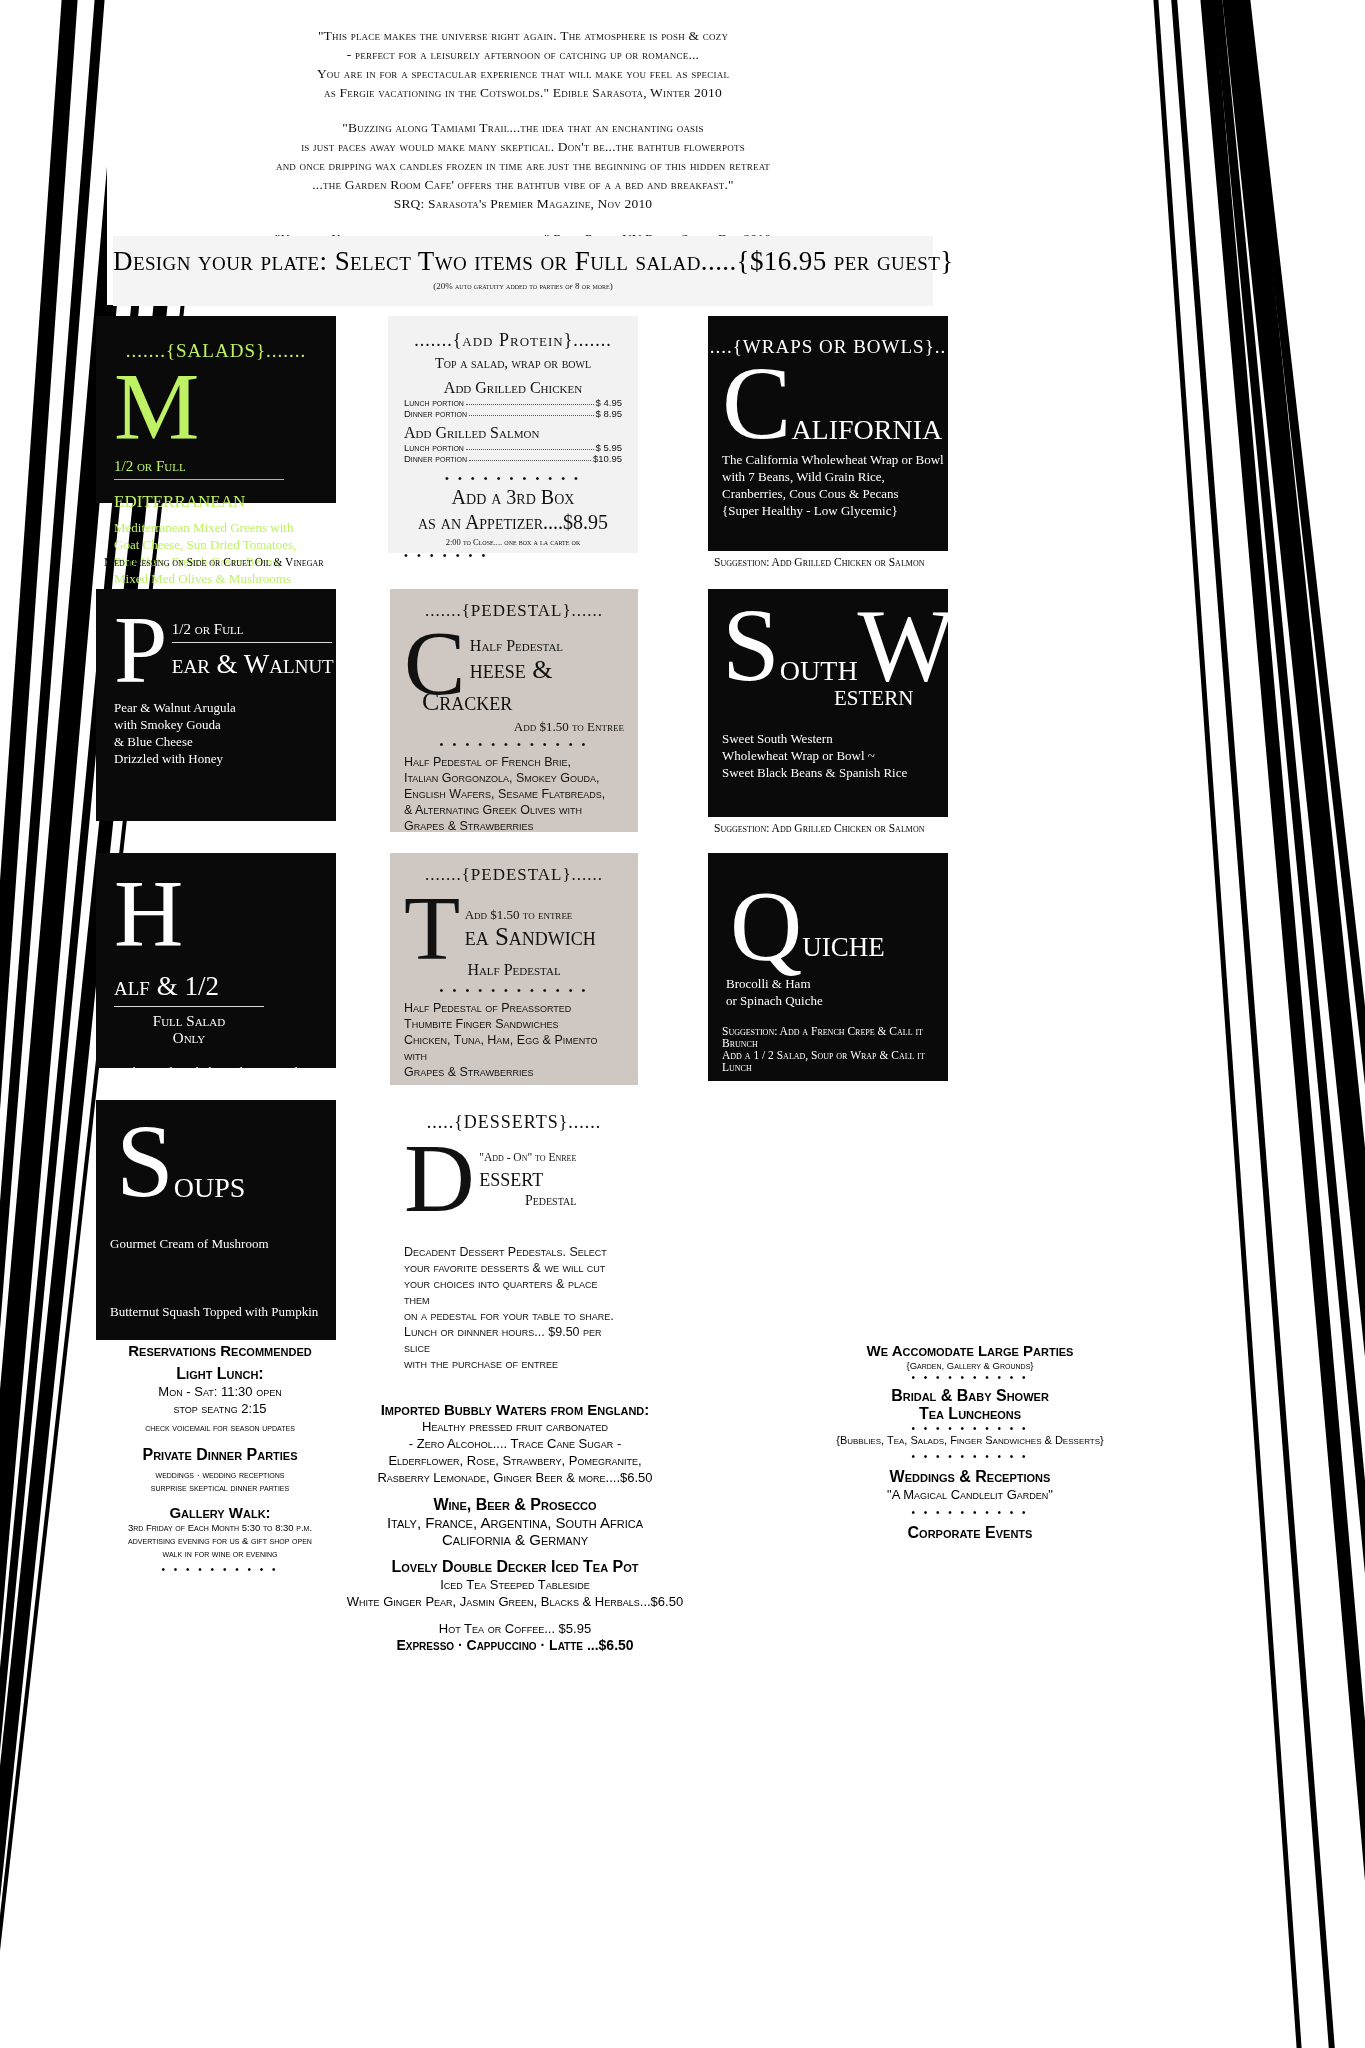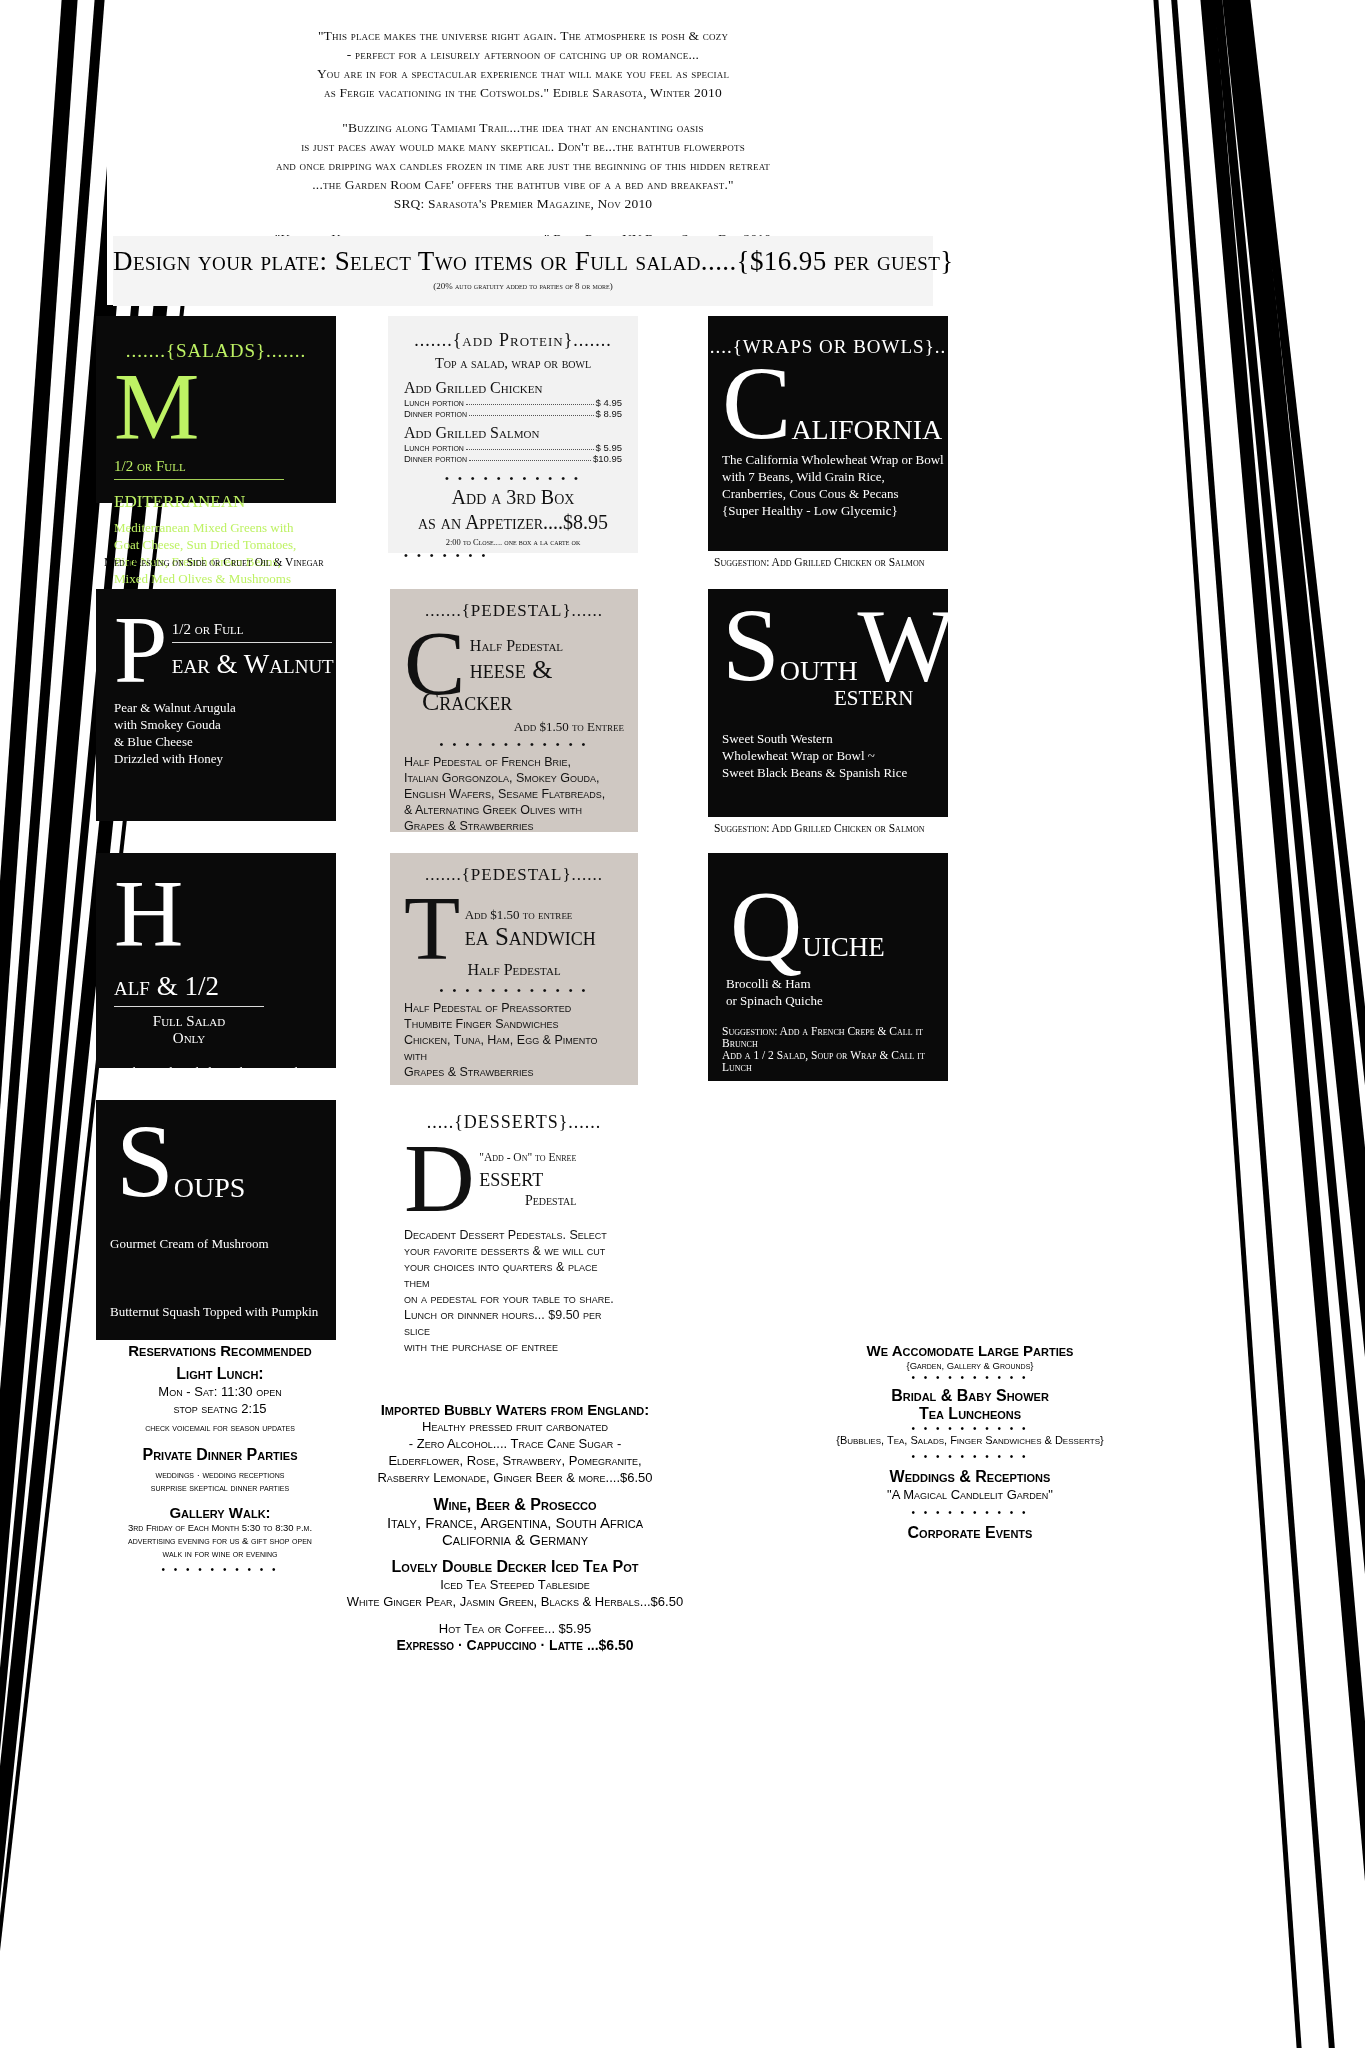--- a/index.html
+++ b/index.html
@@ -181,21 +181,21 @@
 Pine Nuts, French Green Beans,
 Mixed Med Olives &amp; Mushrooms</div>
   </div>
   <div class="note" style="position:absolute;left:104px;top:556px;width:240px;color:#000;">Med Dressing on Side  or Cruet Oil &amp; Vinegar</div>
 
   <div class="box light" style="left:388px;top:316px;width:250px;height:237px;padding:14px 16px 0 16px;">
     <div class="hdr-dots" style="font-size:18px;">.......{add Protein}.......</div>
     <div class="serif sc" style="font-size:14.5px;text-align:center;margin-top:4px;">Top a salad, wrap or bowl</div>
 
     <div style="margin-top:7px;">
-      <div class="serif sc" style="font-size:16px;">Add Grilled Chicken</div>
+      <div class="serif sc" style="font-size:16px;text-align:center;">Add Grilled Chicken</div>
       <div style="display:flex;justify-content:space-between;font-size:9.5px;font-variant:small-caps;font-family:'Liberation Sans',sans-serif;">
         <span>Lunch portion</span>
         <span style="flex:1;border-bottom:1px dotted #555;margin:0 2px 3px 2px;"></span>
         <span>$ 4.95</span>
       </div>
       <div style="display:flex;justify-content:space-between;font-size:9.5px;font-variant:small-caps;font-family:'Liberation Sans',sans-serif;">
         <span>Dinner portion</span>
         <span style="flex:1;border-bottom:1px dotted #555;margin:0 2px 3px 2px;"></span>
         <span>$ 8.95</span>
       </div>
@@ -333,21 +333,21 @@
   <div class="box" style="left:390px;top:1100px;width:248px;height:230px;background:transparent;color:#111;padding:12px 14px 0 14px;">
     <div class="hdr-dots" style="font-size:18px;">.....{DESSERTS}......</div>
     <div style="margin-top:4px;">
       <span class="dropcap" style="font-size:98px;line-height:82px;">D</span>
       <span style="display:inline-block;vertical-align:top;padding-top:14px;">
         <div class="serif sc" style="font-size:11.5px;">"Add - On" to Enree</div>
         <div class="serif sc" style="font-size:26px;font-family:Liberation Serif, serif;">essert</div>
         <div class="serif sc" style="font-size:14px;text-align:right;">Pedestal</div>
       </span>
     </div>
-    <div class="descsc" style="margin-top:8px;white-space:pre-line;">Decadent Dessert Pedestals.  Select
+    <div class="descsc" style="margin-top:25px;white-space:pre-line;">Decadent Dessert Pedestals.  Select
 your  favorite desserts &amp; we will cut
 your choices into quarters &amp; place them
 on a pedestal for your table to share.
 Lunch or dinnner hours... $9.50 per slice
 with the purchase of entree</div>
   </div>
 
 
   <div class="footer-col" style="left:80px;top:1342px;width:280px;">
     <div class="f-h">Reservations Recommended</div>

